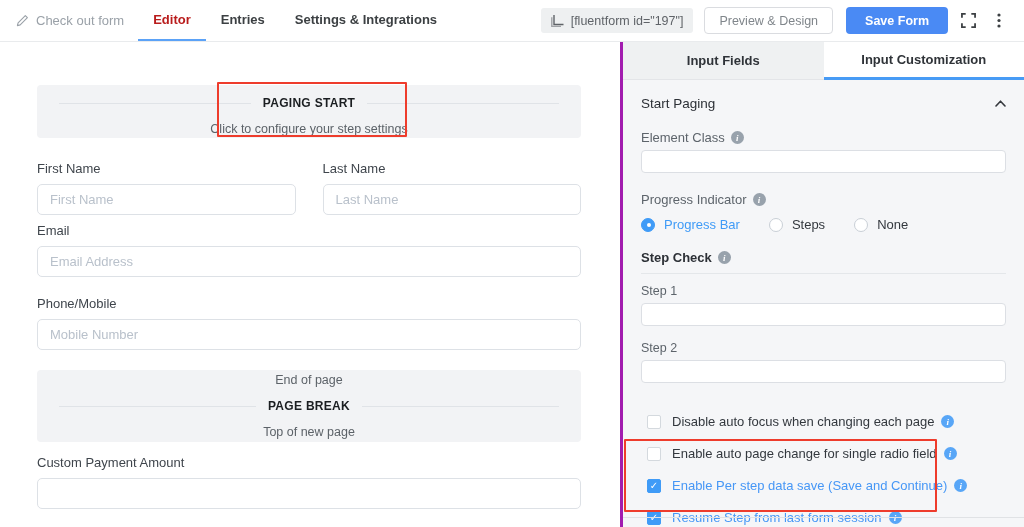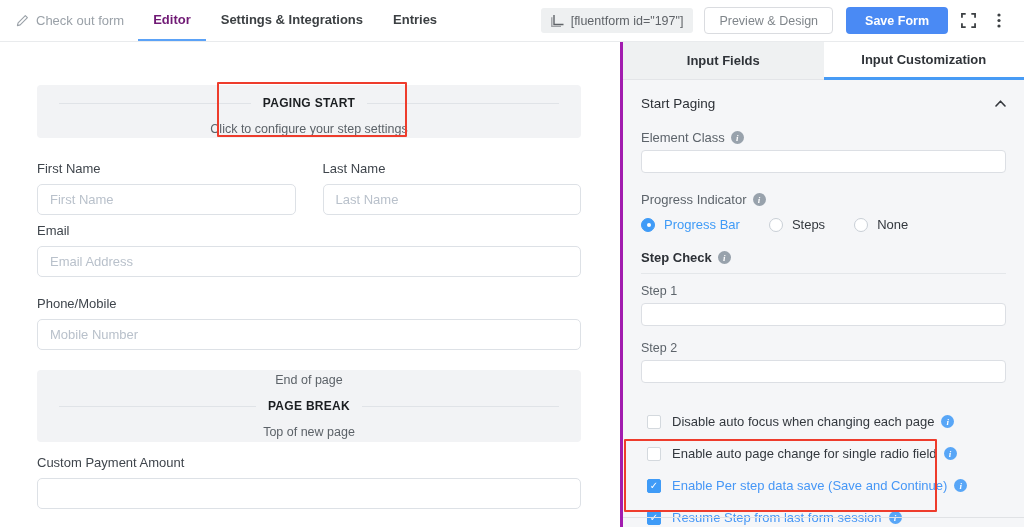--- a/index.html
+++ b/index.html
@@ -13,21 +13,21 @@
     height:42px; display:flex; justify-content:space-between; align-items:center;
     background:#fff; border-bottom:1px solid #e9ebed; padding:0 14px 0 16px;
   }
   .topbar-left { display:flex; align-items:center; height:100%; }
   .form-name { display:flex; align-items:center; gap:7px; color:#9aa1a8; font-size:13px; margin-right:14px; cursor:pointer; }
   .top-tabs { display:flex; height:100%; }
   .top-tab {
     display:flex; align-items:center; height:100%; padding:0 15px;
     font-size:13px; font-weight:700; color:#3c4043; border-bottom:2.5px solid transparent; cursor:pointer;
   }
-  .top-tab.active { color:#701a75; border-bottom-color:#5ba2f7; }
+  .top-tab.active { color:#b91c1c; border-bottom-color:#5ba2f7; }
   .topbar-right { display:flex; align-items:center; gap:9px; }
   .shortcode-chip {
     display:flex; align-items:center; gap:7px; height:25px; padding:0 10px;
     background:#eef0f1; border-radius:3px; color:#5f6368; font-size:12.5px; cursor:pointer;
   }
   .btn-outline {
     height:27px; padding:0 14px; background:#fff; border:1px solid #dadce0; border-radius:4px;
     color:#80868b; font-size:12.5px; font-family:inherit; cursor:pointer; margin-left:2px;
   }
   .btn-primary {
@@ -112,22 +112,22 @@
   <header class="topbar">
     <div class="topbar-left">
       <div class="form-name">
         <svg width="13" height="13" viewBox="0 0 13 13">
           <path d="M9.3 1.6 L11.4 3.7 L4.2 10.9 L1.4 11.6 L2.1 8.8 Z" fill="none" stroke="#9aa1a8" stroke-width="1.1" stroke-linejoin="round"></path>
         </svg>
         <span>Check out form</span>
       </div>
       <nav class="top-tabs">
         <div class="top-tab active">Editor</div>
+        <div class="top-tab">Entries</div>
         <div class="top-tab">Settings &amp; Integrations</div>
-        <div class="top-tab">Entries</div>
       </nav>
     </div>
     <div class="topbar-right">
       <div class="shortcode-chip">
         <svg width="13" height="13" viewBox="0 0 13 13">
           <path d="M3 1 V10.5 H12.5" fill="none" stroke="#5f6368" stroke-width="1.4"></path>
           <path d="M0.8 3.2 V12.5 H10" fill="none" stroke="#5f6368" stroke-width="1.4" opacity="0.55"></path>
         </svg>
         <span>[fluentform id="197"]</span>
       </div>

